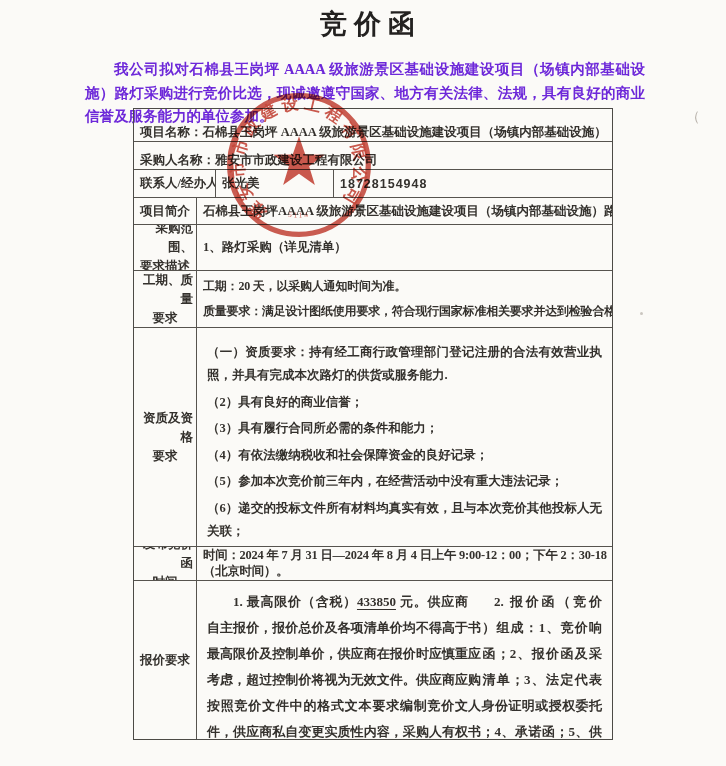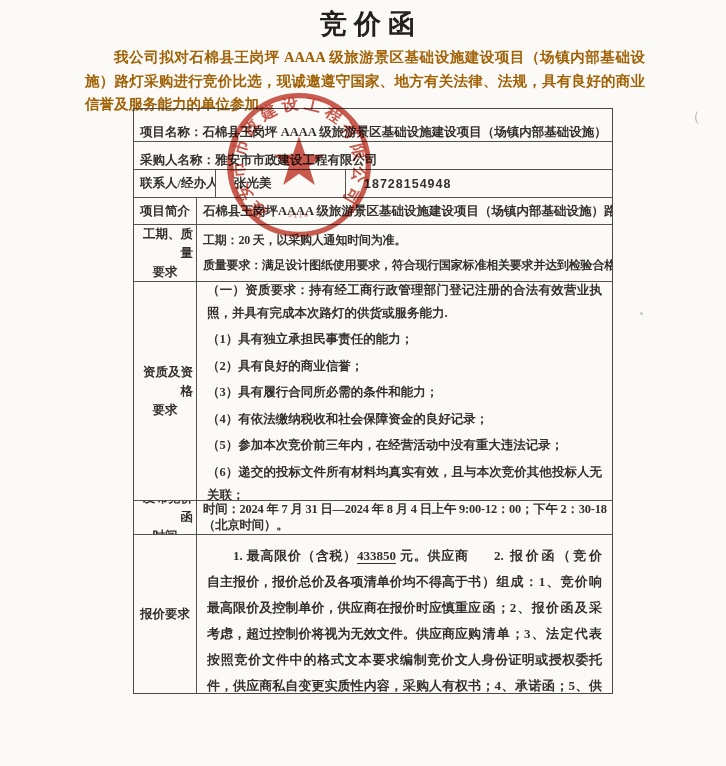--- a/index.html
+++ b/index.html
@@ -6,23 +6,23 @@
   .page{
     position:relative;width:726px;height:766px;overflow:hidden;
     background:#fbfaf7;color:#2e2c28;
     font-family:"Liberation Serif","DejaVu Serif",serif;
   }
   .doc-title{
     position:absolute;top:6px;left:16px;right:0;text-align:center;
     font-size:27px;font-weight:700;letter-spacing:7px;color:#232120;
   }
   .intro{
-    position:absolute;left:85px;top:46px;width:560px;
+    position:absolute;left:85px;top:58px;width:560px;
     font-size:14.5px;line-height:23.5px;text-align:justify;
-    text-indent:2em;font-weight:700;color:#a16207;
+    text-indent:2em;font-weight:700;color:#6d28d9;
   }
   .bid-table{
     position:absolute;left:133px;top:108px;width:480px;
     border:1.6px solid #4c4a46;box-sizing:border-box;background:transparent;
   }
   .trow{display:flex;box-sizing:border-box;align-items:stretch;}
   .trow + .trow{border-top:1px solid #56534e;}
   .cell{
     display:flex;align-items:center;box-sizing:border-box;
     font-size:12.5px;font-weight:700;color:#34312d;
@@ -31,35 +31,35 @@
   .lbl{
     width:63px;flex:none;border-right:1px solid #56534e;
     flex-direction:column;justify-content:center;align-items:center;
     text-align:right;line-height:19px;padding:0 3px;
   }
   .val{flex:1;}
   .nowrap{white-space:nowrap;}
   .full{flex:1;align-items:flex-end;}
   .r1{height:32px;}
   .r2{height:28px;}
-  .r3{height:28px;gap:12px;}
+  .r3{height:28px;}
   .r4{height:27px;}
   .r5{height:46px;}
   .r6{height:57px;}
   .r7{height:219px;}
   .r8{height:34px;}
   .r9{height:159px;}
   .c-contact-lbl{width:82px;flex:none;border-right:1px solid #56534e;}
   .c-contact-name{width:118px;flex:none;border-right:1px solid #56534e;}
   .c-phone-lbl{width:84px;flex:none;border-right:1px solid #56534e;}
   .c-phone{flex:1;font-family:Liberation Sans, sans-serif;letter-spacing:1px;}
   .stack{flex-direction:column;align-items:flex-start;justify-content:space-evenly;}
   .sched-line{line-height:17px;white-space:nowrap;font-size:12px;letter-spacing:-0.2px;}
   .qual-content{
-    flex-direction:column;align-items:stretch;justify-content:center;
+    flex-direction:column;align-items:stretch;justify-content:flex-end;
     padding:7px 10px 0 10px;
   }
   .qual-item{line-height:23px;margin-bottom:3.5px;text-align:justify;font-size:12.5px;}
   .pub-content{flex-direction:column;align-items:flex-start;justify-content:center;}
   .pub-line{line-height:15.5px;white-space:nowrap;font-size:12.4px;letter-spacing:-0.2px;}
   .quote-content{
     flex-direction:row;align-items:stretch;justify-content:flex-start;
     padding:8px 10px 0 10px;
   }
   .quote-para{line-height:26px;text-align:justify;text-indent:2em;font-size:13px;margin:0;}
@@ -103,40 +103,46 @@
       <div class="cell c-contact-lbl nowrap">联系人/经办人</div>
       <div class="cell c-contact-name">张光美</div>
       <div class="cell c-phone">18728154948</div>
     </div>
 
     <div class="trow r4">
       <div class="cell lbl">项目简介</div>
       <div class="cell val nowrap">石棉县王岗坪AAAA 级旅游景区基础设施建设项目（场镇内部基础设施）路灯采购</div>
     </div>
 
+    <div class="trow r5">
+      <div class="cell lbl">
+        <span>采购范围、</span>
+        <span>要求描述</span>
+      </div>
+      <div class="cell val">1、路灯采购（详见清单）</div>
+    </div>
 
     <div class="trow r6">
       <div class="cell lbl">
         <span>工期、质量</span>
         <span>要求</span>
       </div>
       <div class="cell val stack">
         <span class="sched-line">工期：20 天，以采购人通知时间为准。</span>
         <span class="sched-line">质量要求：满足设计图纸使用要求，符合现行国家标准相关要求并达到检验合格标准。</span>
       </div>
     </div>
 
     <div class="trow r7">
       <div class="cell lbl">
         <span>资质及资格</span>
         <span>要求</span>
       </div>
       <div class="cell val qual-content">
         <div class="qual-item">（一）资质要求：持有经工商行政管理部门登记注册的合法有效营业执照，并具有完成本次路灯的供货或服务能力.</div>
-        <div class="qual-item">（1）具有独立承担民事责任的能力；</div>
         <div class="qual-item">（2）具有良好的商业信誉；</div>
         <div class="qual-item">（3）具有履行合同所必需的条件和能力；</div>
         <div class="qual-item">（4）有依法缴纳税收和社会保障资金的良好记录；</div>
         <div class="qual-item">（5）参加本次竞价前三年内，在经营活动中没有重大违法记录；</div>
         <div class="qual-item">（6）递交的投标文件所有材料均真实有效，且与本次竞价其他投标人无关联；</div>
 
       </div>
     </div>
 
     <div class="trow r8">

